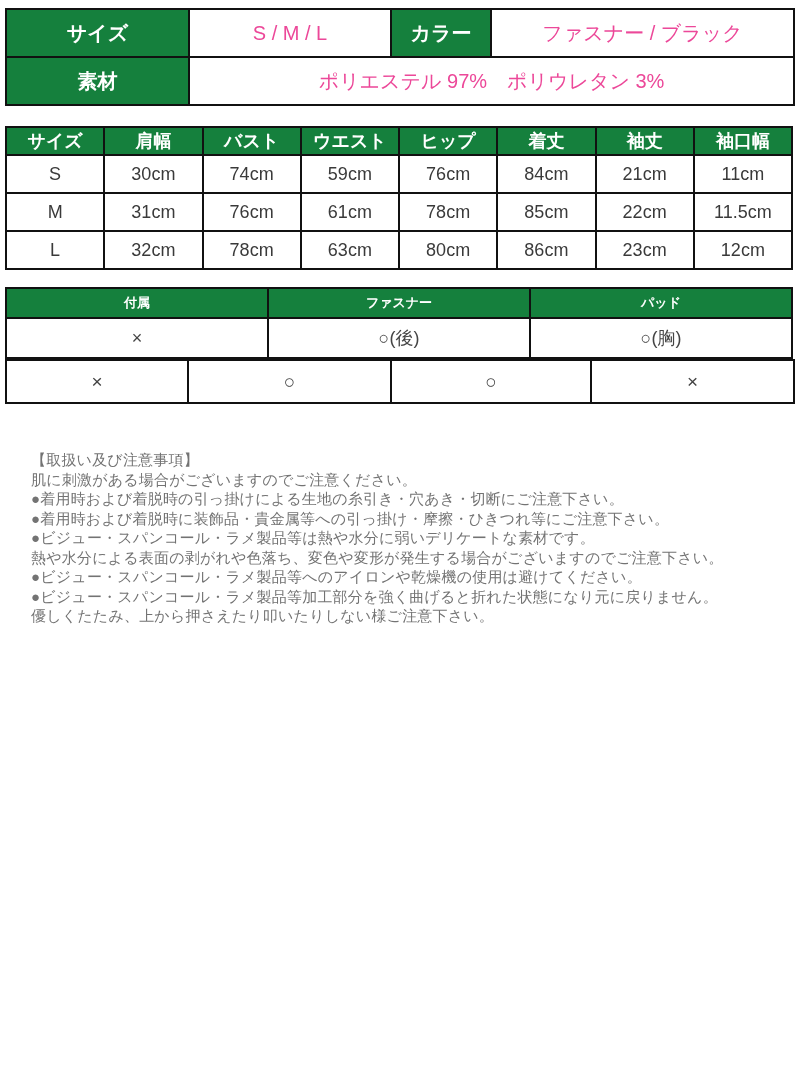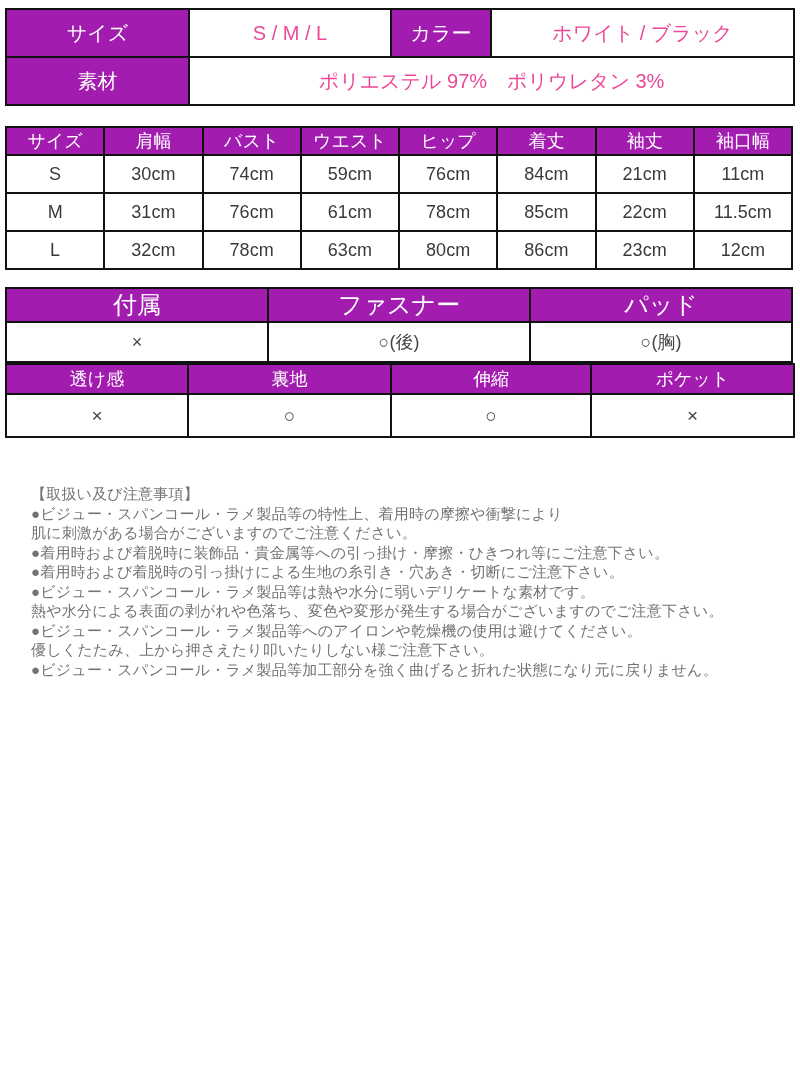--- a/index.html
+++ b/index.html
@@ -26,34 +26,34 @@
   }
   th, td {
     border: 2px solid #111111;
     text-align: center;
     vertical-align: middle;
     padding: 0;
     overflow: hidden;
     white-space: nowrap;
   }
   th.hdr {
-    background: #a21caf;
+    background: #15803d;
     color: #ffffff;
-    font-weight: normal;
+    font-weight: bold;
   }
   
   .t1 th, .t1 td { height: 46px; font-size: 20px; }
   .t1 td { color: #ec4899; }
   
   .t2 { margin-top: 20px; }
   .t2 th { height: 26px; font-size: 18px; }
   .t2 td { height: 36px; font-size: 18px; color: #3a3a3a; }
   
   .t3 { margin-top: 17px; }
-  .t3 th { height: 28px; font-size: 24px; }
+  .t3 th { height: 28px; font-size: 13px; }
   .t3 td { height: 38px; font-size: 18px; color: #444444; }
   .t4 th { height: 28px; font-size: 18px; }
   .t4 td { height: 41px; font-size: 19px; color: #444444; }
   
   .notes {
     margin: 46px 20px 0 31px;
     font-size: 15px;
     line-height: 19.5px;
     color: #737373;
     letter-spacing: 0.2px;
@@ -70,21 +70,21 @@
       <col style="width:183px">
         <col style="width:202px">
         <col style="width:100px">
         <col style="width:303px">
     </colgroup>
     <tbody>
         <tr>
       <th class="hdr">サイズ</th>
       <td>S / M / L</td>
       <th class="hdr">カラー</th>
-      <td>ホワイト / ブラック</td>
+      <td>ファスナー / ブラック</td>
     </tr>
     <tr>
       <th class="hdr">素材</th>
       <td colspan="3">ポリエステル 97%　ポリウレタン 3%</td>
     </tr>
   </tbody>
     </table>
 
   <table class="t2">
     <tbody>
@@ -147,41 +147,34 @@
     </table>
 
   <table class="t4">
     <colgroup>
       <col style="width:182px">
         <col style="width:203px">
         <col style="width:200px">
         <col style="width:203px">
     </colgroup>
     <tbody>
-        <tr>
-      <th class="hdr">透け感</th>
-      <th class="hdr">裏地</th>
-      <th class="hdr">伸縮</th>
-      <th class="hdr">ポケット</th>
-    </tr>
     <tr>
       <td>×</td>
       <td>○</td>
       <td>○</td>
       <td>×</td>
     </tr>
   </tbody>
     </table>
 
   <div class="notes">
     <div>【取扱い及び注意事項】</div>
-    <div>●ビジュー・スパンコール・ラメ製品等の特性上、着用時の摩擦や衝撃により</div>
     <div>肌に刺激がある場合がございますのでご注意ください。</div>
+    <div>●着用時および着脱時の引っ掛けによる生地の糸引き・穴あき・切断にご注意下さい。</div>
     <div>●着用時および着脱時に装飾品・貴金属等への引っ掛け・摩擦・ひきつれ等にご注意下さい。</div>
-    <div>●着用時および着脱時の引っ掛けによる生地の糸引き・穴あき・切断にご注意下さい。</div>
     <div>●ビジュー・スパンコール・ラメ製品等は熱や水分に弱いデリケートな素材です。</div>
     <div>熱や水分による表面の剥がれや色落ち、変色や変形が発生する場合がございますのでご注意下さい。</div>
     <div>●ビジュー・スパンコール・ラメ製品等へのアイロンや乾燥機の使用は避けてください。</div>
+    <div>●ビジュー・スパンコール・ラメ製品等加工部分を強く曲げると折れた状態になり元に戻りません。</div>
     <div>優しくたたみ、上から押さえたり叩いたりしない様ご注意下さい。</div>
-    <div>●ビジュー・スパンコール・ラメ製品等加工部分を強く曲げると折れた状態になり元に戻りません。</div>
   </div>
 
 </div>
 
 </body></html>

